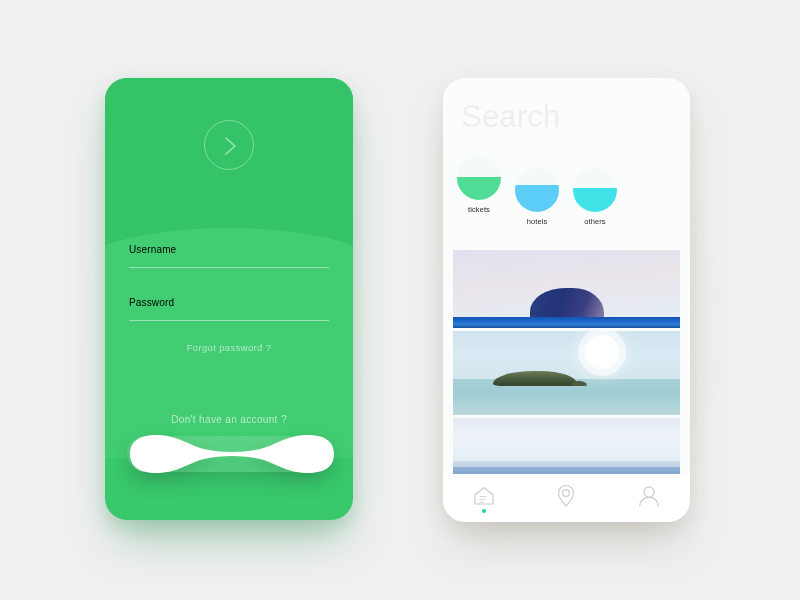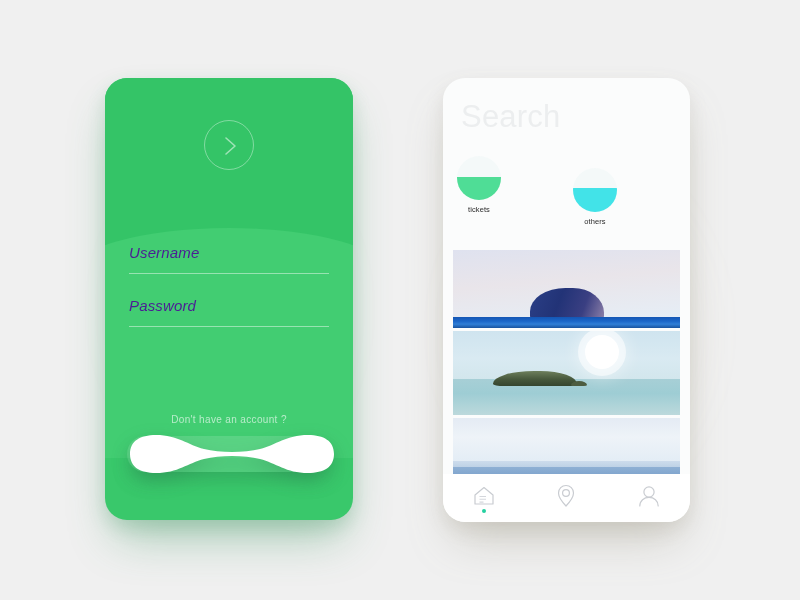--- a/index.html
+++ b/index.html
@@ -68,25 +68,24 @@
   }
   .logo-mark svg { position: absolute; left: 0; top: 0; }
 
   .field {
     position: absolute;
     left: 24px; width: 200px;
   }
   .field-username { top: 166px; }
   .field-password { top: 219px; }
   .field-label {
-    color: #4c1d95;
-    font-size: 15px;
+    color: #000000;
+    font-size: 10px;
     letter-spacing: 0.15px;
     padding-bottom: 12px;
-    font-style: italic;
   }
   .field-underline {
     height: 1px;
     background: rgba(255,255,255,0.45);
   }
 
   .forgot-link {
     position: absolute;
     left: 0; right: 0; top: 264px;
     text-align: center;
@@ -308,20 +307,21 @@
     <div class="field field-username">
       <div class="field-label" placeholder="Username">Username</div>
       <div class="field-underline"></div>
     </div>
 
     <div class="field field-password">
       <div class="field-label" placeholder="Password">Password</div>
       <div class="field-underline"></div>
     </div>
 
+    <div class="forgot-link">Forgot password ?</div>
 
     <div class="no-account">Don't have an account ?</div>
 
     <div class="auth-toggle">
       <div class="auth-toggle-label auth-label-create">Create</div>
       <div class="auth-toggle-label auth-label-login">Login</div>
 
       <svg class="auth-blob" viewBox="0 0 212 42">
         <path d="M4,21 C4,8 14,2 30,2 C52,2 62,12 78,16
                  C94,20 118,20 134,16 C150,12 160,2 182,2
@@ -341,20 +341,26 @@
 
   <div class="categories">
 
     <div class="category" style="left:0px; top:0px;">
       <div class="cat-bubble">
         <div class="cat-fill" style="height:52%; background:#4fdd96;"></div>
       </div>
       <div class="cat-name">tickets</div>
     </div>
 
+    <div class="category" style="left:58px; top:12px;">
+      <div class="cat-bubble">
+        <div class="cat-fill" style="height:62%; background:#5ccdf7;"></div>
+      </div>
+      <div class="cat-name">hotels</div>
+    </div>
 
     <div class="category" style="left:116px; top:12px;">
       <div class="cat-bubble">
         <div class="cat-fill" style="height:55%; background:#42e3e8;"></div>
       </div>
       <div class="cat-name">others</div>
     </div>
 
 
   </div>

